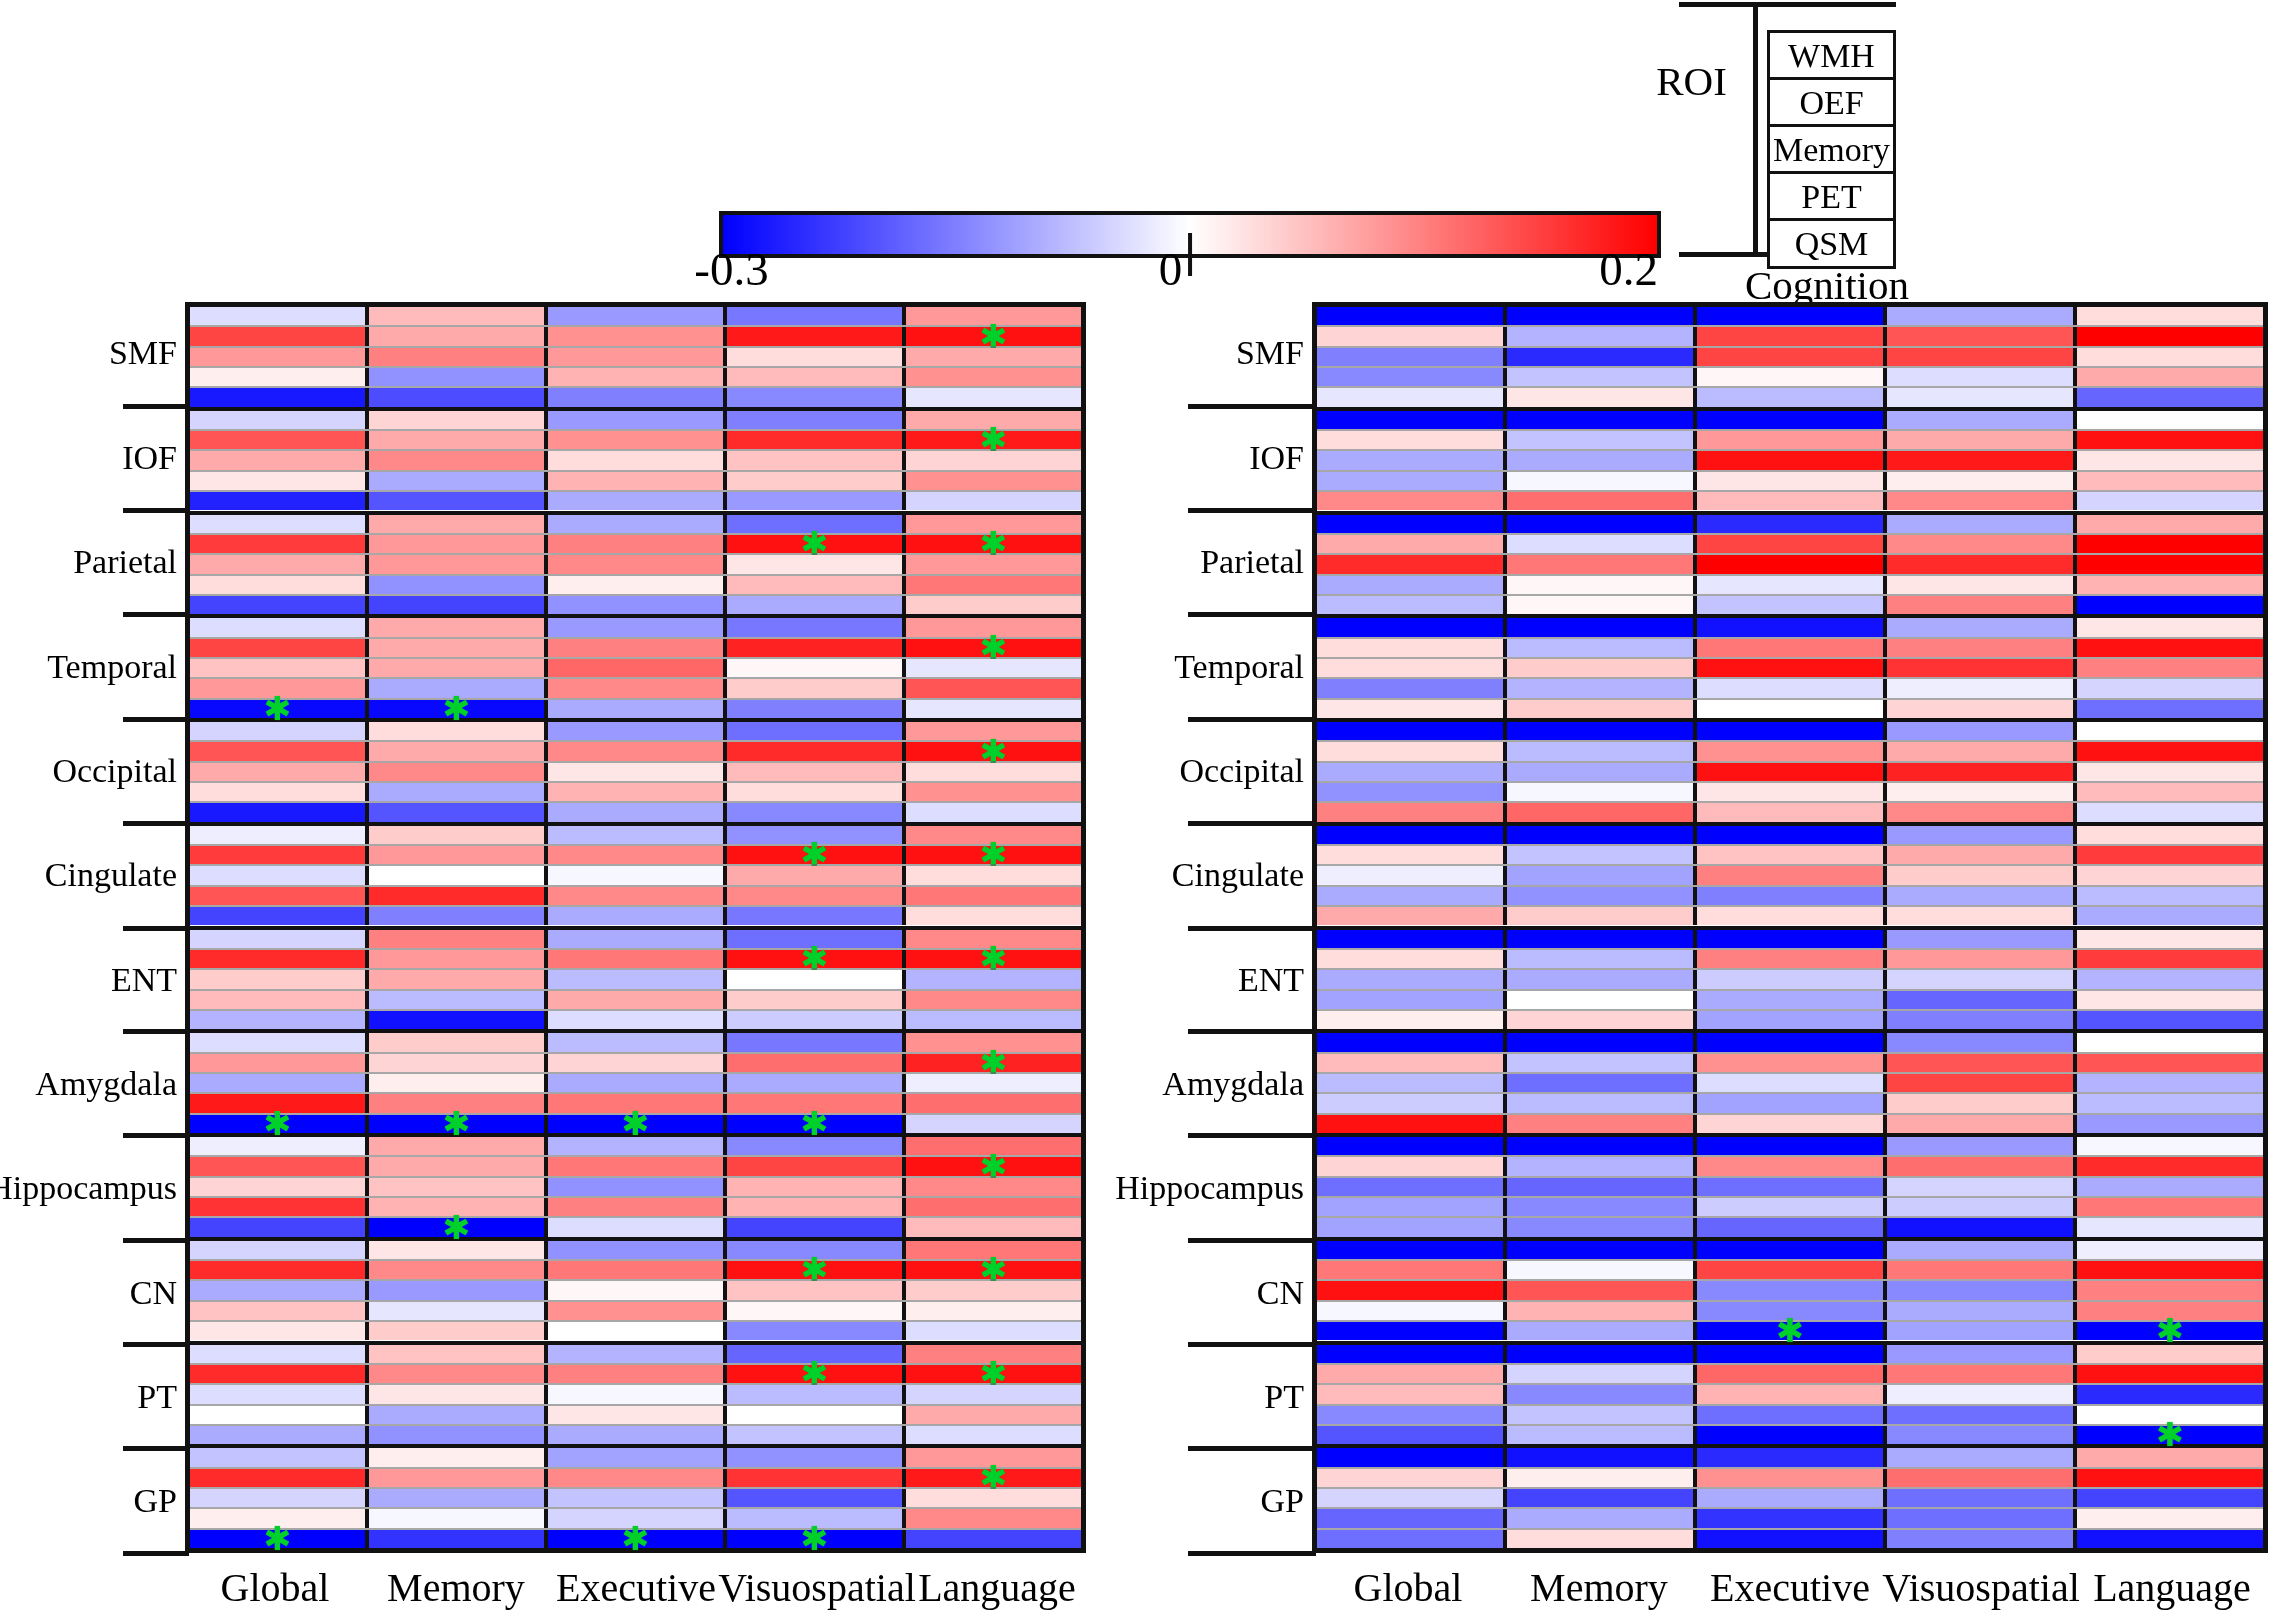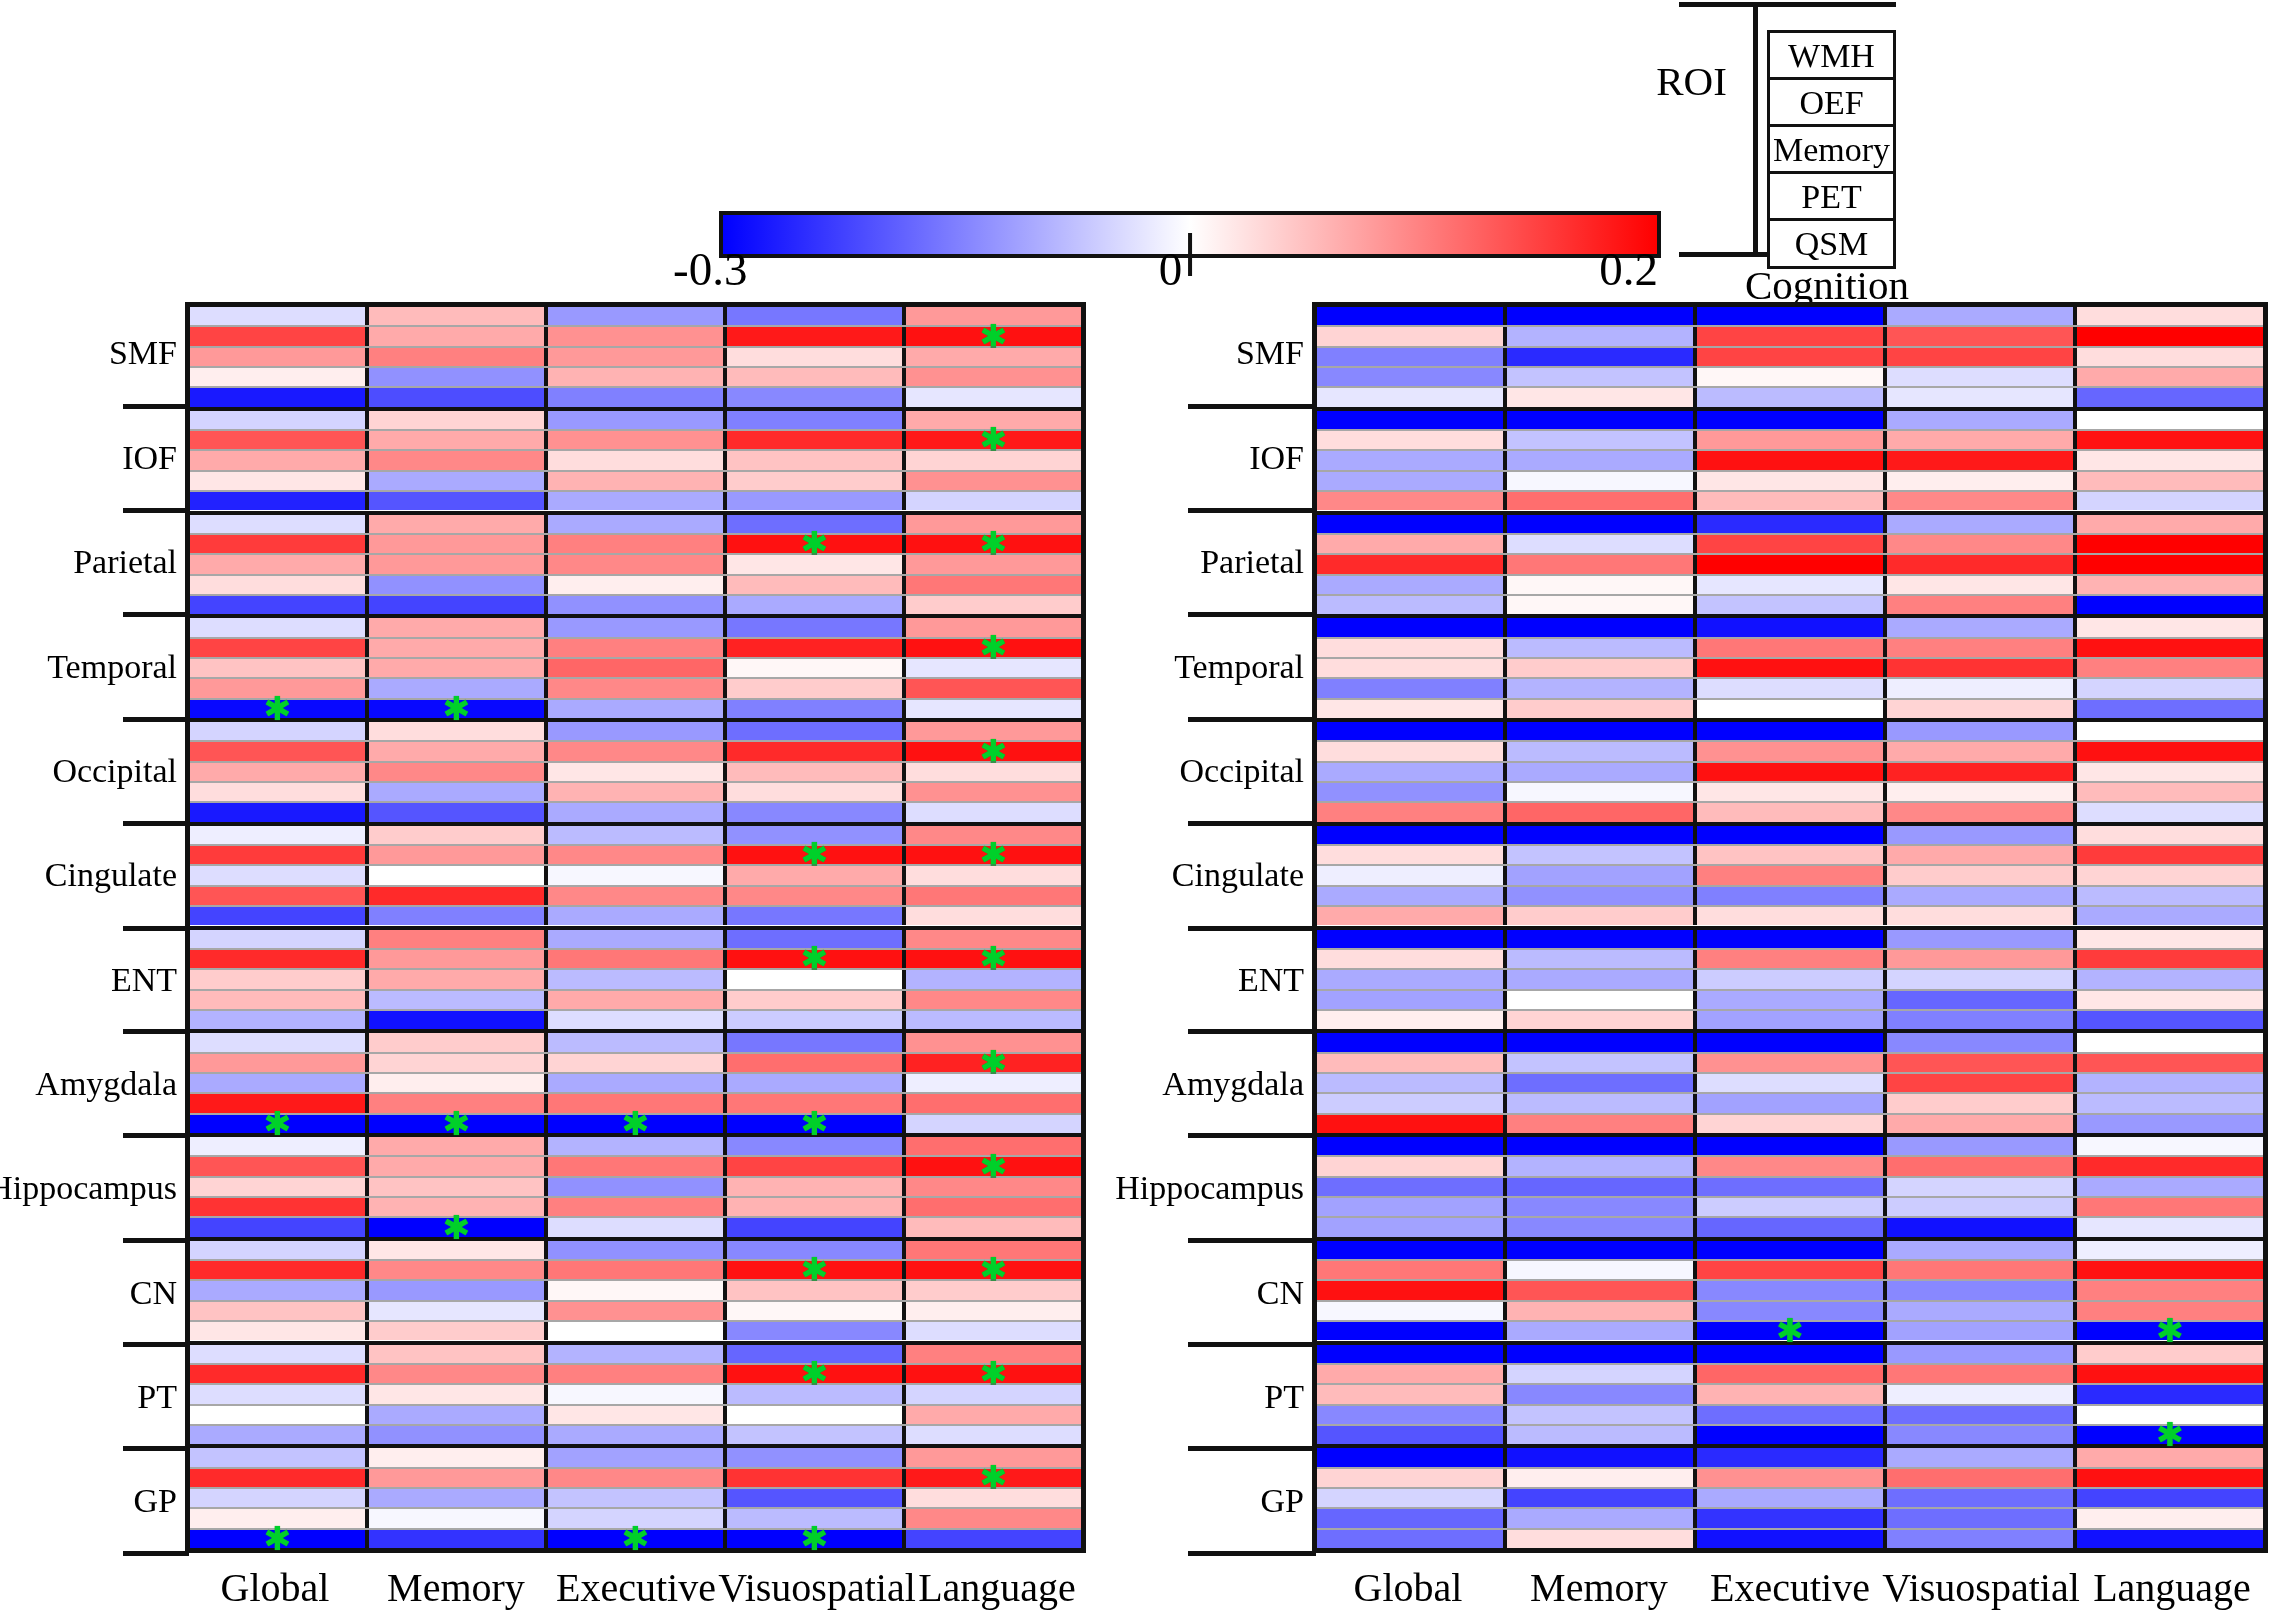--- a/index.html
+++ b/index.html
@@ -9,21 +9,21 @@
   }
   #figure{position:absolute;inset:0;}
   
   .colorbar{
     position:absolute;left:719px;top:211px;width:934px;height:39px;
     border:4.9px solid #111;box-sizing:content-box;
     background:linear-gradient(to right,#0000ff 0%,#ffffff 50%,#ff0000 100%);
   }
   .cb-tick{position:absolute;left:50%;top:17.6px;width:3.9px;height:43px;background:#111;transform:translateX(-50%);}
   .cb-label{position:absolute;top:246px;font-size:47px;line-height:1;}
-  .cb-label.min{left:673px;width:117px;}
+  .cb-label.min{left:673px;width:117px;text-align:center;}
   .cb-label.mid{left:1112px;width:117px;text-align:center;}
   .cb-label.max{left:1560px;width:137px;text-align:center;}
   
   .legend-line{position:absolute;background:#111;}
   .legend-boxes{position:absolute;left:1767px;top:2px;width:129px;margin-top:28px;}
   .legend-box{
     box-sizing:border-box;height:51px;border:3.9px solid #111;margin-top:-3.9px;
     display:flex;align-items:center;justify-content:center;
     font-size:34px;background:#fff;
   }

